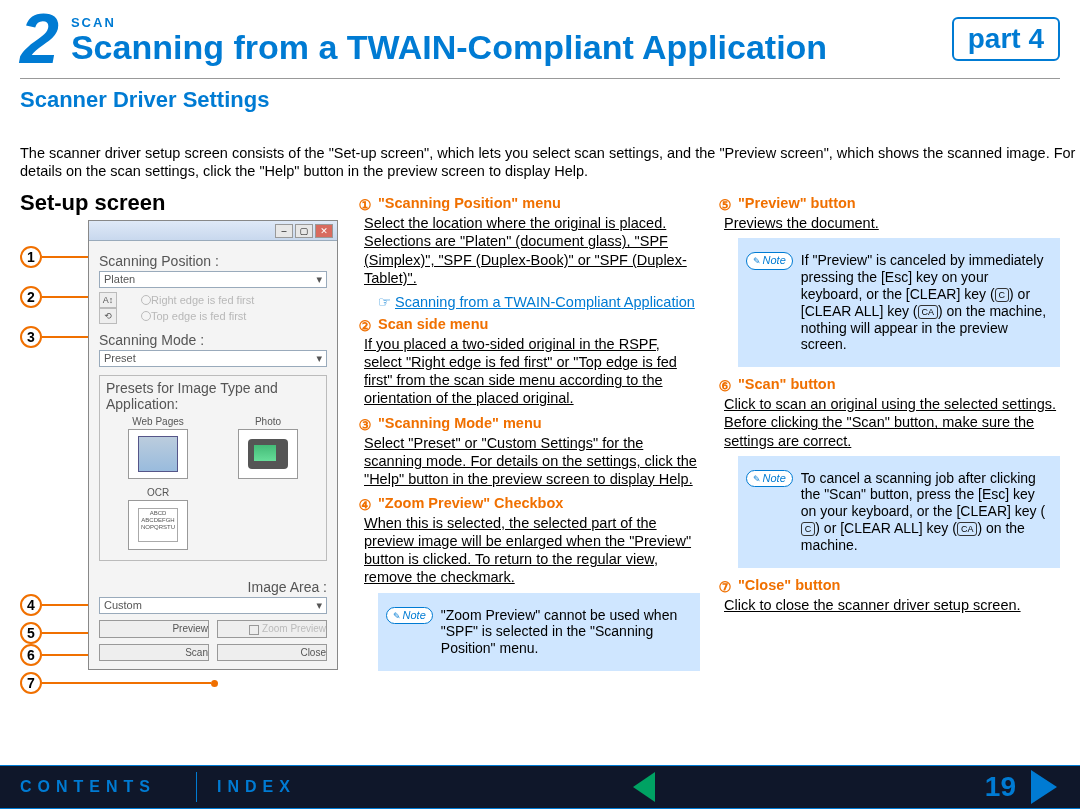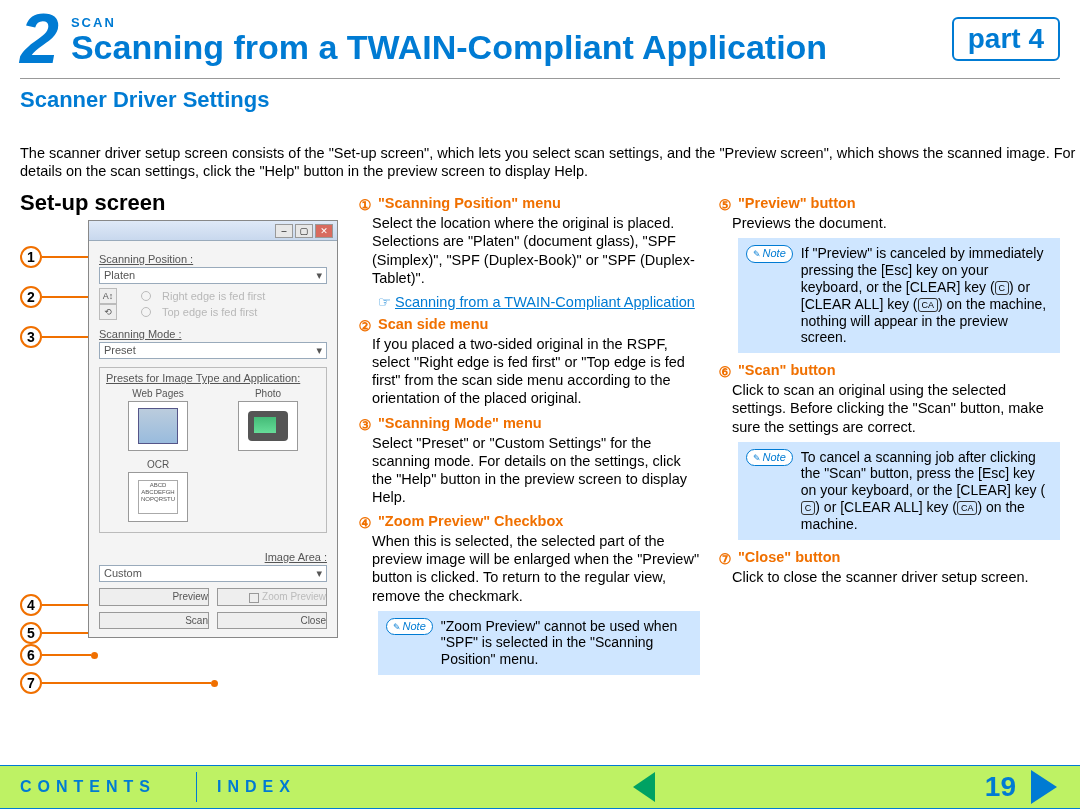--- a/index.html
+++ b/index.html
@@ -99,58 +99,58 @@
     border-bottom: 1px solid #9ab;
     display: flex;
     align-items: center;
     justify-content: flex-end;
     padding: 0 4px;
     gap: 2px;
   }
   .winbtn { width: 18px; height: 14px; background: #e7e7e7; border: 1px solid #999; font-size: 9px; display:flex;align-items:center;justify-content:center;}
   .winclose { background: #d86b5f; color:#fff; }
   .win-body { padding: 8px 10px; color:#555; }
-  .lbl { font-size: 11px; color:#555; margin: 4px 0 2px 0; text-decoration: underline; }
+  .lbl { font-size: 14px; color:#555; margin: 4px 0 2px 0; }
   .sel { width: 100%; border: 1px solid #9ab; background:#fff; padding: 1px 4px; font-size: 11px; display:flex; justify-content:space-between;}
-  .radio-row { display:flex; align-items:center; gap:11px; margin: 2px 0 2px 20px; color:#b8b8b8;}
+  .radio-row { display:flex; align-items:center; gap:0; margin: 2px 0 2px 20px; color:#b8b8b8;}
   .radio-dot { width:10px; height:10px; border:1px solid #bbb; border-radius:50%; }
   .icon-btn { width:18px; height:16px; border:1px solid #bbb; background:#eee; display:inline-flex;align-items:center;justify-content:center; font-size:9px;}
   .presets-box { border:1px solid #bbb; padding: 4px 6px 8px 6px; margin-top:8px; }
   .preset-grid { display:grid; grid-template-columns:1fr 1fr; gap:6px; margin-top:4px;}
   .preset-cell { text-align:center; font-size:10px; color:#555;}
   .preset-icon { width:60px; height:50px; border:1px solid #999; margin: 2px auto; background:#fff; display:flex;align-items:center;justify-content:center;}
   .btn-row { display:flex; gap:8px; margin-top:6px;}
   .uibtn { flex:1; border:1px solid #999; background:#eee; font-size:10px; padding:2px 0; text-align:right; color:#555;}
   .uibtn.dis { color:#bbb; }
   .chk { width:10px;height:10px; border:1px solid #999; display:inline-block; margin-right:3px; vertical-align:middle;}
 
   .mid-col { flex: 1; font-size: 14.5px; line-height: 1.25; }
   .right-col { flex: 1; font-size: 14.5px; line-height: 1.25; }
 
   .item-head {
     color: #f07000;
     font-weight: bold;
     margin-top: 4px;
   }
-  .item-text { margin-left: 16px; margin-bottom: 6px; }
+  .item-text { margin-left: 8px; margin-bottom: 6px; text-decoration: underline; }
   .numcirc {
     display:inline-flex;
     width:18px;height:18px;
     align-items:center;justify-content:center;
     margin-right:4px;
     vertical-align: -2px;
   }
   .xref { color: #007bd3; text-decoration: underline; margin-left:22px; display:block; margin-bottom:4px;}
   .hand { display:inline-block; margin-right:4px; }
 
   .note-box {
     background: #cfe6ff;
     display: flex;
     align-items: flex-start;
-    padding: 7px 8px;
+    padding: 14px 8px;
     gap:8px;
     margin-left: 22px;
     margin-top: 2px;
     font-size: 14px;
     line-height: 1.2;
   }
   .note-label {
     border:1px solid #007bd3;
     border-radius: 10px;
     font-size:11px;
@@ -165,21 +165,21 @@
 
   .footer {
     position:absolute;
     bottom:0; left:0; right:0;
     height: 44px;
     border-top:1px solid #007bd3;
     border-bottom:1px solid #007bd3;
     display:flex;
     align-items:center;
     padding: 0 20px;
-    background:#bef264;
+    background:#0f172a;
   }
   .footer-link {
     color:#007bd3;
     font-weight:bold;
     letter-spacing:6px;
     font-size:16px;
     margin-right:20px;
   }
   .footer-divider { width:1px; height:30px; background:#007bd3; margin: 0 20px;}
   .page-num {

